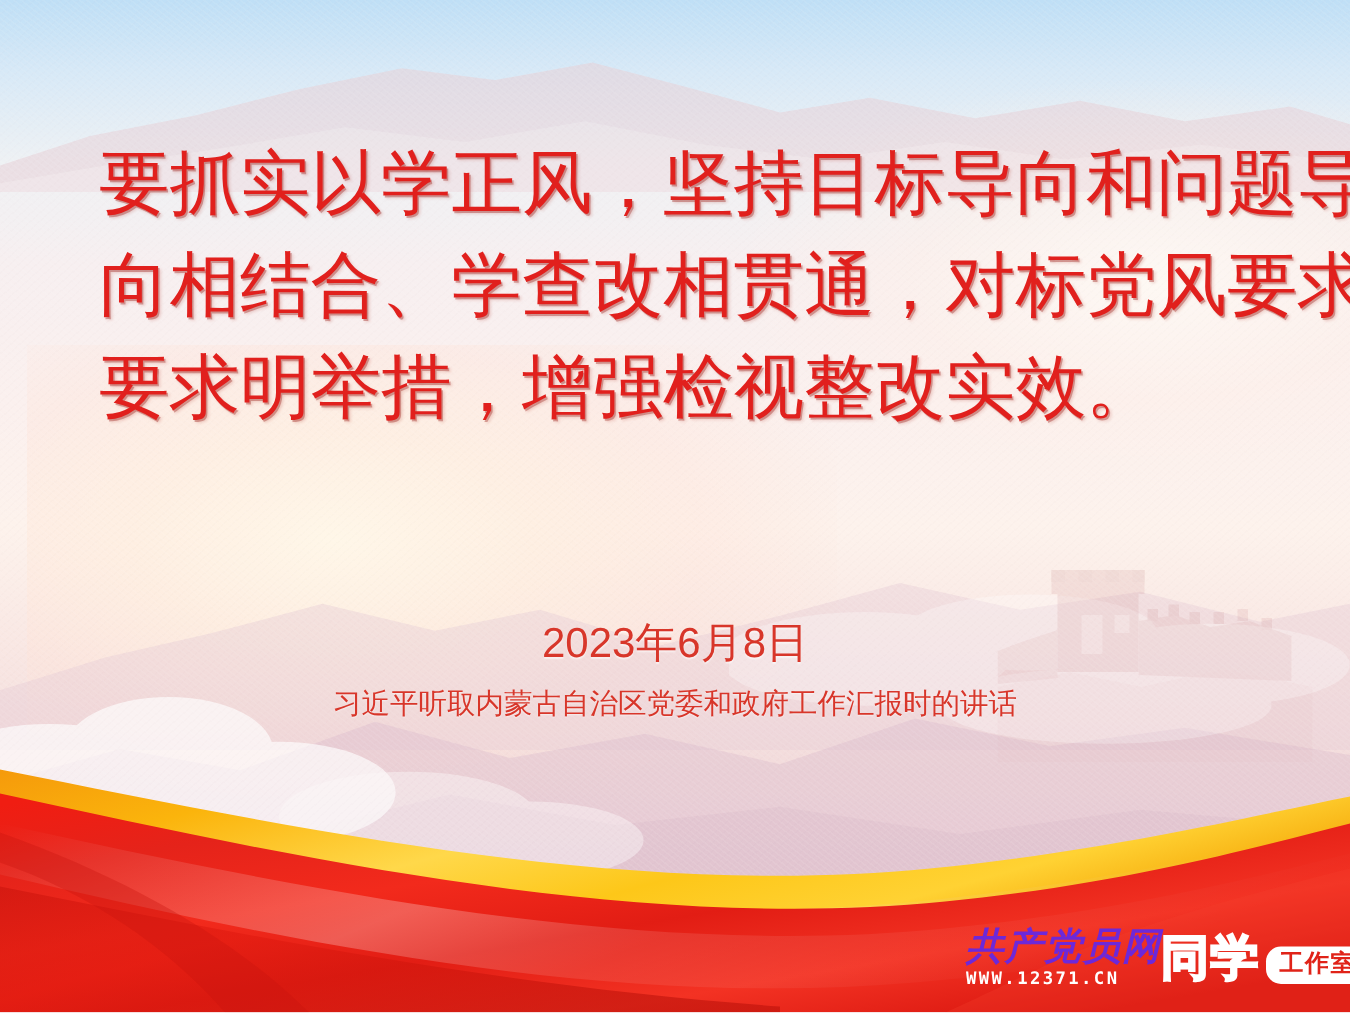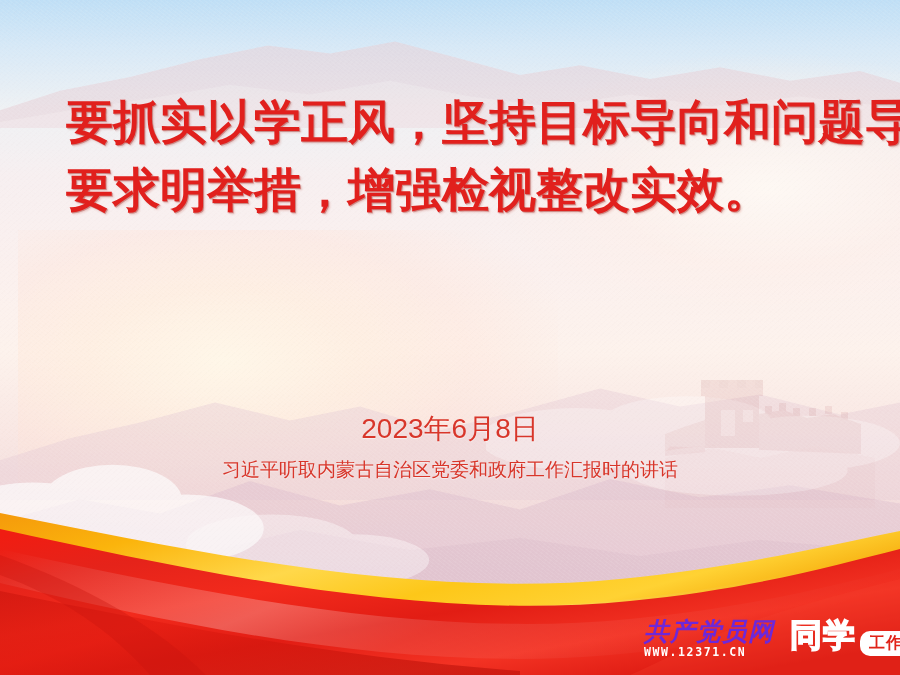--- a/index.html
+++ b/index.html
@@ -133,21 +133,21 @@
   
   .headline {
     position: absolute;
     left: 66px;
     top: 88px;
     width: 776px;
   }
   .headline-line {
     color: #e1201d;
     font-family: "Liberation Sans", "DejaVu Sans", sans-serif;
-    font-weight: bold;
+    font-weight: normal;
     font-size: 47px;
     line-height: 68px;
     letter-spacing: 0px;
     white-space: nowrap;
     text-shadow:
       1px 1px 0 rgba(150,20,15,0.35),
       2px 2px 2px rgba(170,40,30,0.18);
   }
 
   .attribution {
@@ -212,27 +212,26 @@
     width: 14px;
   }
   .logo-studio {
     display: flex;
     align-items: center;
     gap: 4px;
   }
   .logo-studio-main {
     color: transparent;
     -webkit-text-stroke: 1.6px #ffffff;
-    font-family: Liberation Mono, monospace;
+    font-family: Liberation Serif, serif;
     font-weight: bold;
     font-size: 32px;
     line-height: 34px;
     letter-spacing: 1px;
     white-space: nowrap;
-    margin-left: 16px;
   }
   .logo-studio-pill {
     background: #ffffff;
     color: #e02318;
     font-family: "Liberation Sans", "DejaVu Sans", sans-serif;
     font-weight: bold;
     font-size: 16px;
     line-height: 18px;
     letter-spacing: 1px;
     padding: 3px 9px 4px 9px;
@@ -376,20 +375,21 @@
       <path d="M0,96 C160,128 330,162 520,176 L520,180 L0,180 Z" fill="url(#redGradDark)" opacity="0.55"></path>
 
       <path d="M0,60 C90,92 160,134 206,180 L150,180 C112,136 58,100 0,80 Z" fill="#c9140d" opacity="0.35"></path>
 
       <path d="M900,84 C820,104 742,126 690,152 C656,168 640,176 630,180 L900,180 Z" fill="#f4412f" opacity="0.28"></path>
     </svg>
   </div>
 
   <div class="headline">
     <div class="headline-line">要抓实以学正风，坚持目标导向和问题导</div>
+    <div class="headline-line">向相结合、学查改相贯通，对标党风要求</div>
     <div class="headline-line">要求明举措，增强检视整改实效。</div>
   </div>
 
   <div class="attribution">
     <div class="attr-date">2023年6月8日</div>
     <div class="attr-source">习近平听取内蒙古自治区党委和政府工作汇报时的讲话</div>
   </div>
 
   <div class="logo-block">
     <div class="logo-cpc">

